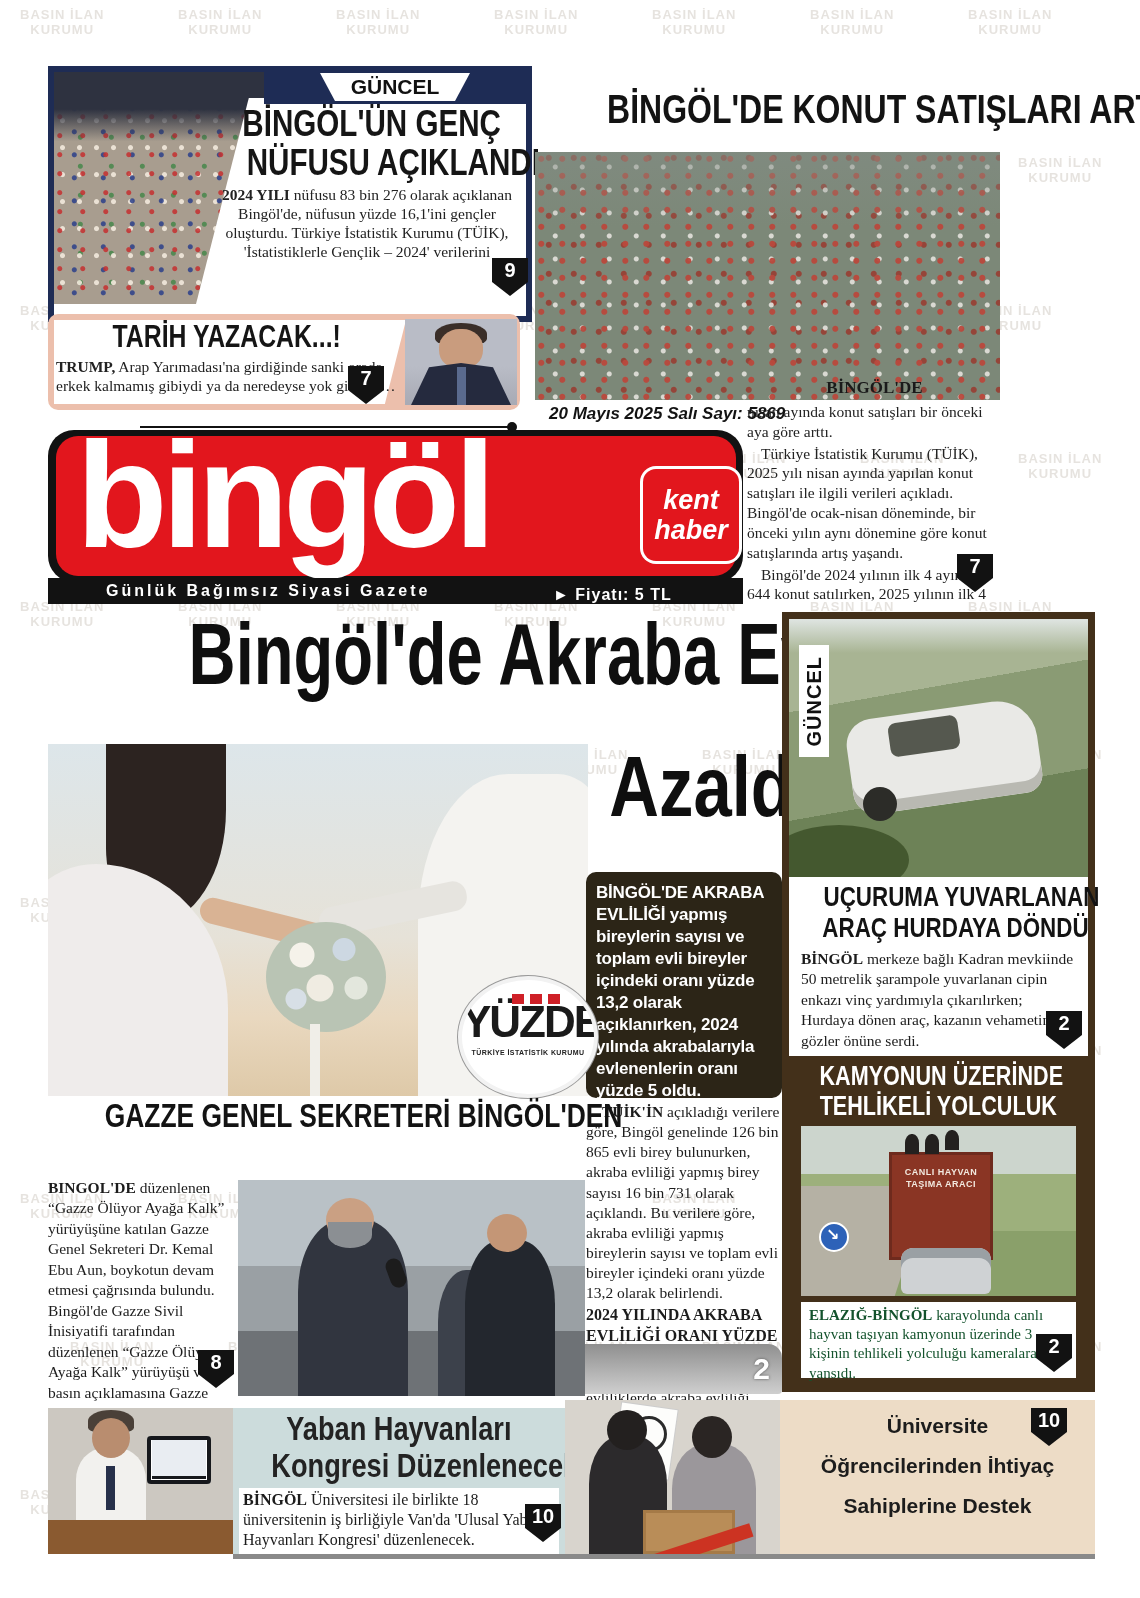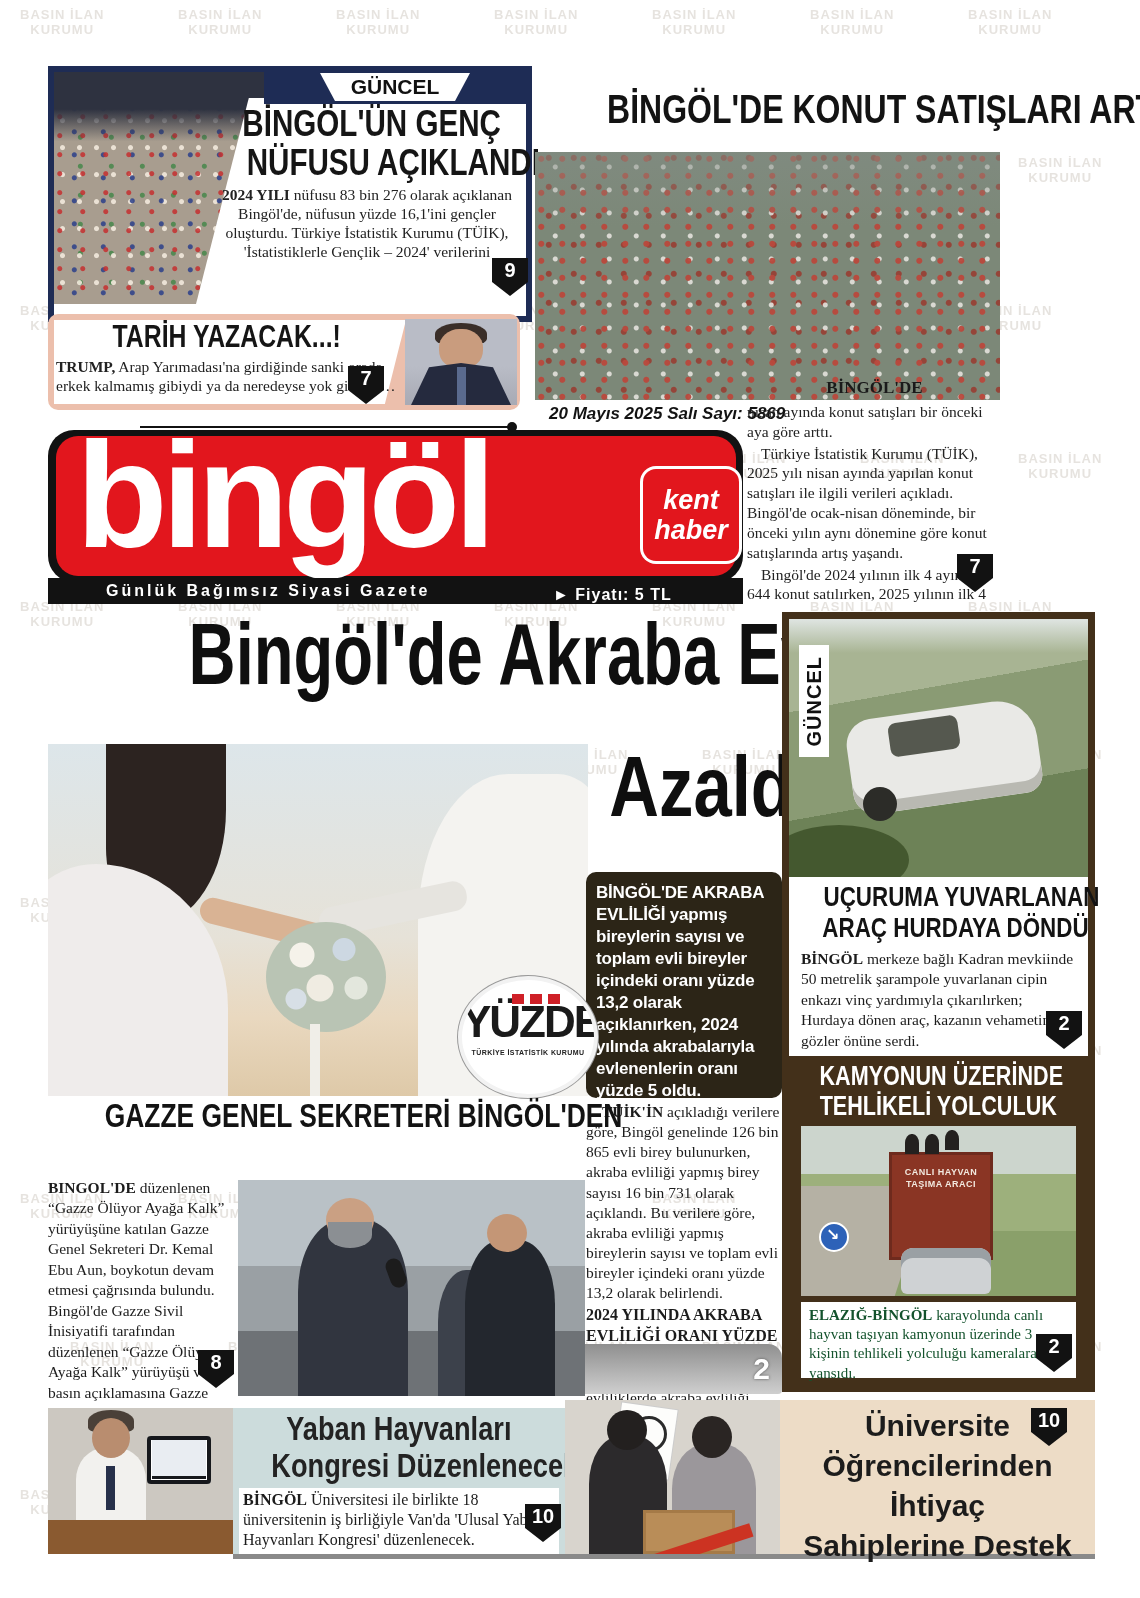--- a/index.html
+++ b/index.html
@@ -173,21 +173,21 @@
   .stud-photo{left:565px;top:1400px;width:215px;height:154px;overflow:hidden;background:#d8d4cd;}
   .stud-photo .poster{position:absolute;left:52px;top:6px;width:56px;height:70px;background:#fdfdfb;transform:rotate(8deg);box-shadow:0 0 0 1px #ccc;}
   .stud-photo .seal{position:absolute;left:66px;top:16px;width:30px;height:30px;border-radius:50%;border:3px solid #2b2b2b;}
   .stud-photo .s1{position:absolute;left:24px;top:36px;width:78px;height:120px;background:#2c2a2c;border-radius:40% 40% 0 0;}
   .stud-photo .hd1{position:absolute;left:42px;top:10px;width:40px;height:40px;background:#23201f;border-radius:50%;}
   .stud-photo .s2{position:absolute;right:24px;top:44px;width:84px;height:112px;background:#9b979b;border-radius:40% 40% 0 0;}
   .stud-photo .hd2{position:absolute;right:48px;top:16px;width:40px;height:42px;background:#2a2523;border-radius:50%;}
   .stud-photo .box{position:absolute;left:78px;bottom:0;width:92px;height:44px;background:#b98d58;box-shadow:inset 0 0 0 3px #a57a47;}
   .stud-photo .strap{position:absolute;left:40px;bottom:-6px;width:150px;height:14px;background:#c32; transform:rotate(-18deg);}
   .beige{left:780px;top:1400px;width:315px;height:154px;background:#eddcc6;}
-  .uni-h{position:absolute;left:0;top:6px;width:315px;text-align:center;font-size:30px;line-height:40px;color:#1c1c1c;font-weight:bold;}
+  .uni-h{position:absolute;left:0;top:6px;width:315px;text-align:center;font-size:21px;line-height:40px;color:#1c1c1c;font-weight:bold;}
   b.lead{font-weight:bold;}
 </style>
 </head>
 <body>
 
 <div id="page">
   <div id="wm-layer">
       <div class="wm" style="left: 20px; top: 8px;">BASIN İLAN
 KURUMU</div>
       <div class="wm" style="left: 178px; top: 8px;">BASIN İLAN

